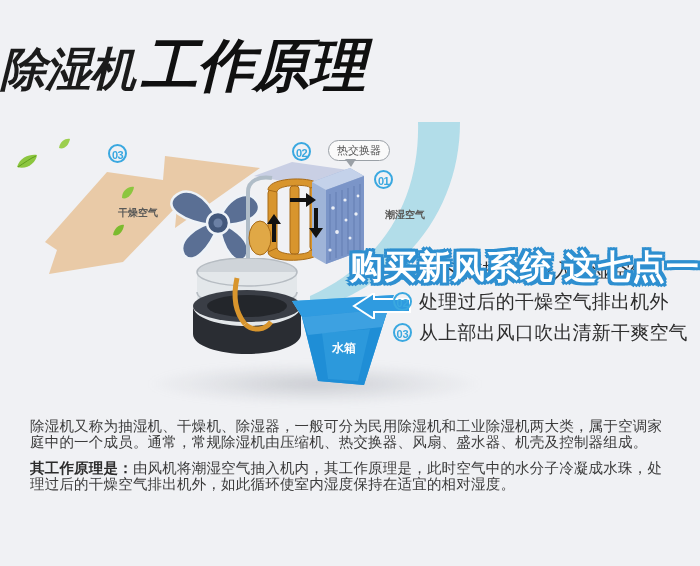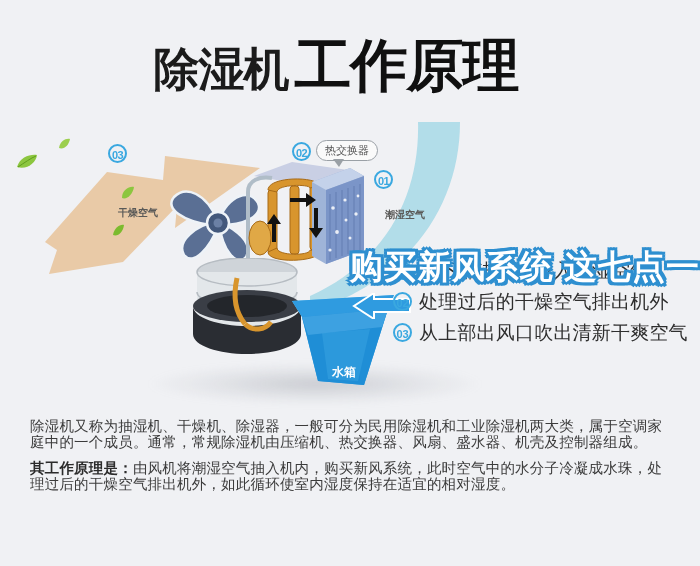--- a/index.html
+++ b/index.html
@@ -17,22 +17,22 @@
     overflow: hidden;
     background: #f0f1f4;
   }
 
   
   .title-block {
     position: absolute;
     left: 0;
     top: 28px;
     width: 672px;
-    text-align: center;
     white-space: nowrap;
+    font-style: italic;
   }
   .title-small {
     font-size: 46px;
     font-weight: bold;
     color: #1b1b1b;
     letter-spacing: -1px;
     vertical-align: baseline;
   }
   .title-large {
     font-size: 57px;
@@ -128,20 +128,21 @@
   }
   .bubble {
     position: absolute;
     font-size: 11px;
     color: #555;
     background: #fafafa;
     border: 1.5px solid #9aa0a6;
     border-radius: 11px;
     padding: 2px 8px;
     white-space: nowrap;
+    margin-left: 12px;
   }
   .bubble::after {
     content: "";
     position: absolute;
     left: 16px;
     bottom: -7px;
     width: 0;
     height: 0;
     border-left: 6px solid transparent;
     border-right: 5px solid transparent;
@@ -345,21 +346,21 @@
 
     <div class="tank">
       <svg width="115" height="95" viewBox="0 0 115 95">
         <path d="M4,8 L106,2 L100,16 L14,24 Z" fill="#73c4f0"></path>
         <path d="M4,8 L14,24 L30,88 L76,92 L100,16 L106,2 Z" fill="#2f9be0"></path>
         <path d="M14,24 L30,88 L76,92 L100,16 Z" fill="#1f8ed6"></path>
         <path d="M14,24 L100,16 L94,34 L20,42 Z" fill="#52aee8" opacity="0.6"></path>
         <path d="M34,40 L40,86 L70,88 L82,36 Z" fill="#3aa3e2" opacity="0.5"></path>
       </svg>
     </div>
-    <div class="tank-label" style="left:332px;top:222px;margin-top:24px;">水箱</div>
+    <div class="tank-label" style="left:332px;top:222px;">水箱</div>
 
     <div class="intake-arrow">
       <svg width="60" height="26" viewBox="0 0 60 26">
         <path d="M58,6 L22,6 L22,0 L2,13 L22,26 L22,19 L58,19 Z" fill="#2f9be0" stroke="#ffffff" stroke-width="2"></path>
       </svg>
     </div>
 
     <div class="badge" style="left:108px;top:26px;">
       <span class="ring">03</span>
     </div>
@@ -390,16 +391,16 @@
       <span class="legend-text">从上部出风口吹出清新干爽空气</span>
     </div>
   </div>
 
   <div class="overlay">
     <div class="ol-line">购买新风系统 这七点一</div>
   </div>
 
   <div class="copy">
     <p>除湿机又称为抽湿机、干燥机、除湿器，一般可分为民用除湿机和工业除湿机两大类，属于空调家庭中的一个成员。通常，常规除湿机由压缩机、热交换器、风扇、盛水器、机壳及控制器组成。</p>
-    <p><span class="lead">其工作原理是：</span><span>由风机将潮湿空气抽入机内，购买新风系统，此时空气中的水分子冷凝成水珠，处理过后的干燥空气排出机外，如此循环使室内湿度保持在适宜的相对湿度。</span></p>
+    <p><span class="lead">其工作原理是：</span><span>由风机将潮湿空气抽入机内，其工作原理是，此时空气中的水分子冷凝成水珠，处理过后的干燥空气排出机外，如此循环使室内湿度保持在适宜的相对湿度。</span></p>
   </div>
 
 </div>
 
 </body></html>

